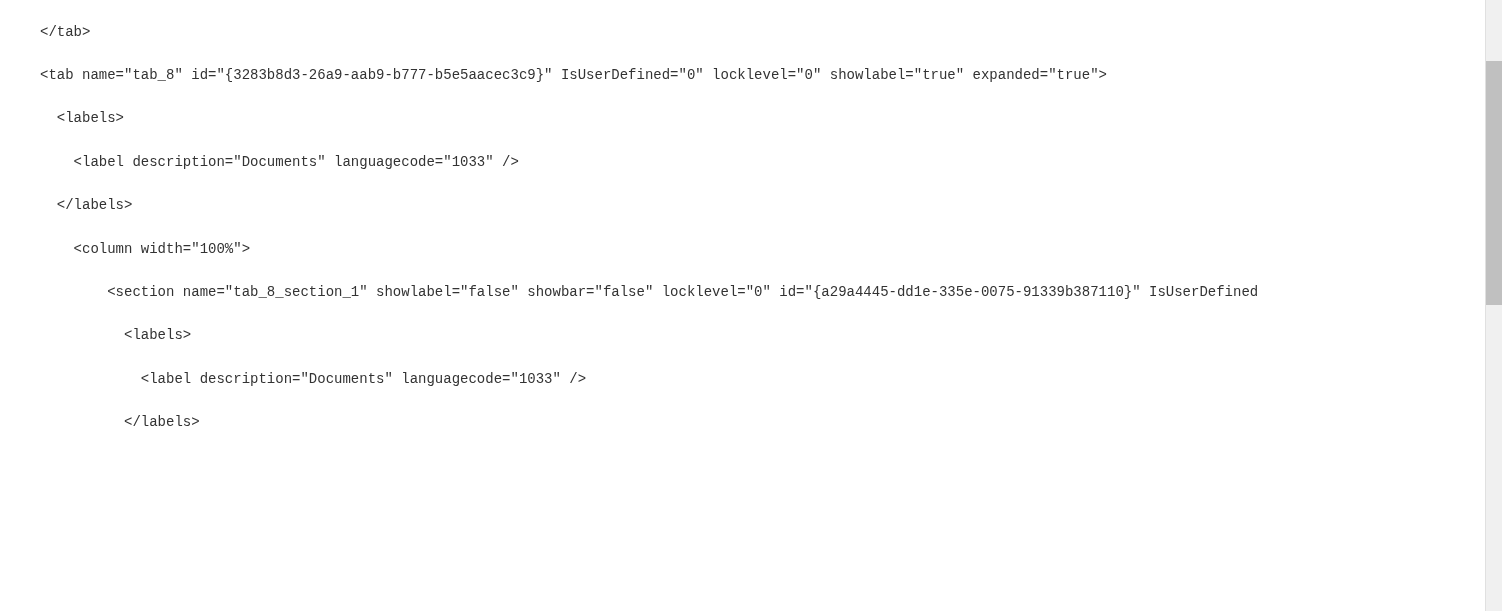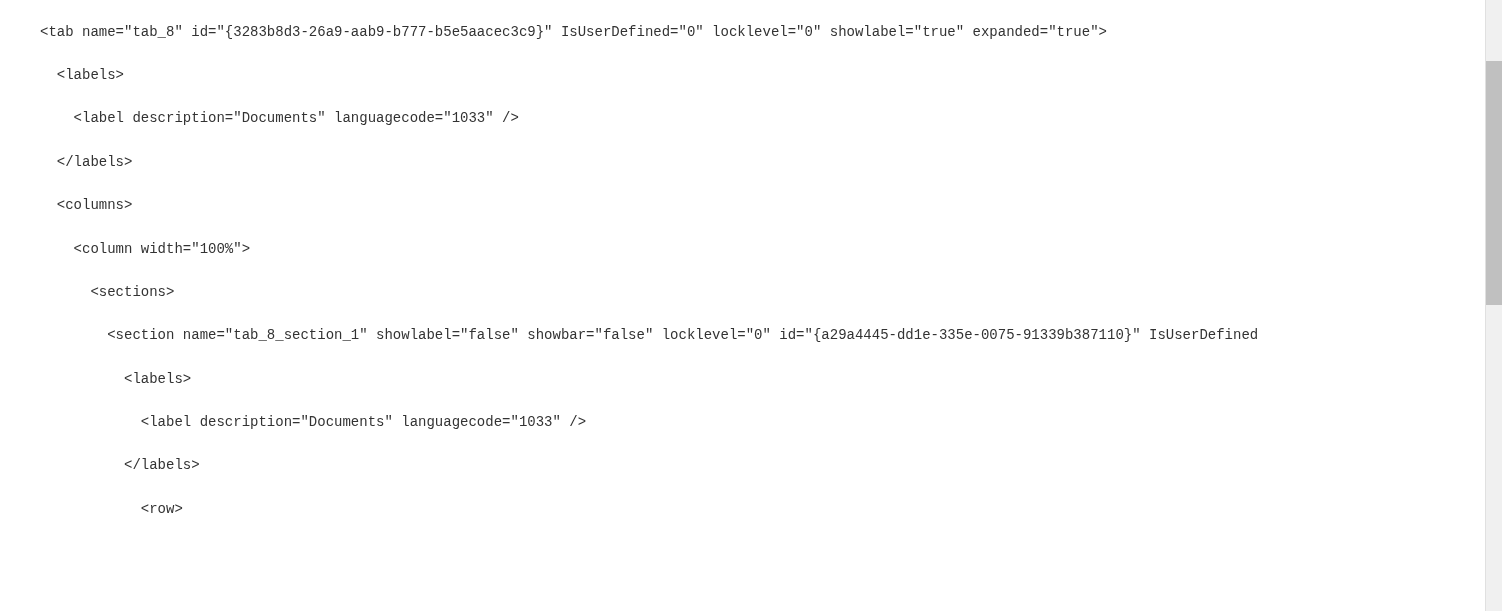--- a/index.html
+++ b/index.html
@@ -34,32 +34,30 @@
       top: 10%;
       width: 100%;
       height: 40%;
       background: #c0c0c0;
     }
   </style>
 </head>
 <body>
 
 <div class="code-container">
+<span class="line">&lt;/tab&gt;</span>
 <span class="line">&lt;tab name="tab_8" id="{3283b8d3-26a9-aab9-b777-b5e5aacec3c9}" IsUserDefined="0" locklevel="0" showlabel="true" expanded="true"&gt;</span>
 <span class="line">  &lt;labels&gt;</span>
 <span class="line">    &lt;label description="Documents" languagecode="1033" /&gt;</span>
 <span class="line">  &lt;/labels&gt;</span>
-<span class="line">  &lt;columns&gt;</span>
 <span class="line">    &lt;column width="100%"&gt;</span>
-<span class="line">      &lt;sections&gt;</span>
 <span class="line">        &lt;section name="tab_8_section_1" showlabel="false" showbar="false" locklevel="0" id="{a29a4445-dd1e-335e-0075-91339b387110}" IsUserDefined</span>
 <span class="line">          &lt;labels&gt;</span>
 <span class="line">            &lt;label description="Documents" languagecode="1033" /&gt;</span>
 <span class="line">          &lt;/labels&gt;</span>
-<span class="line">            &lt;row&gt;</span>
 
 
 
 
 
 
 
 
 
 

